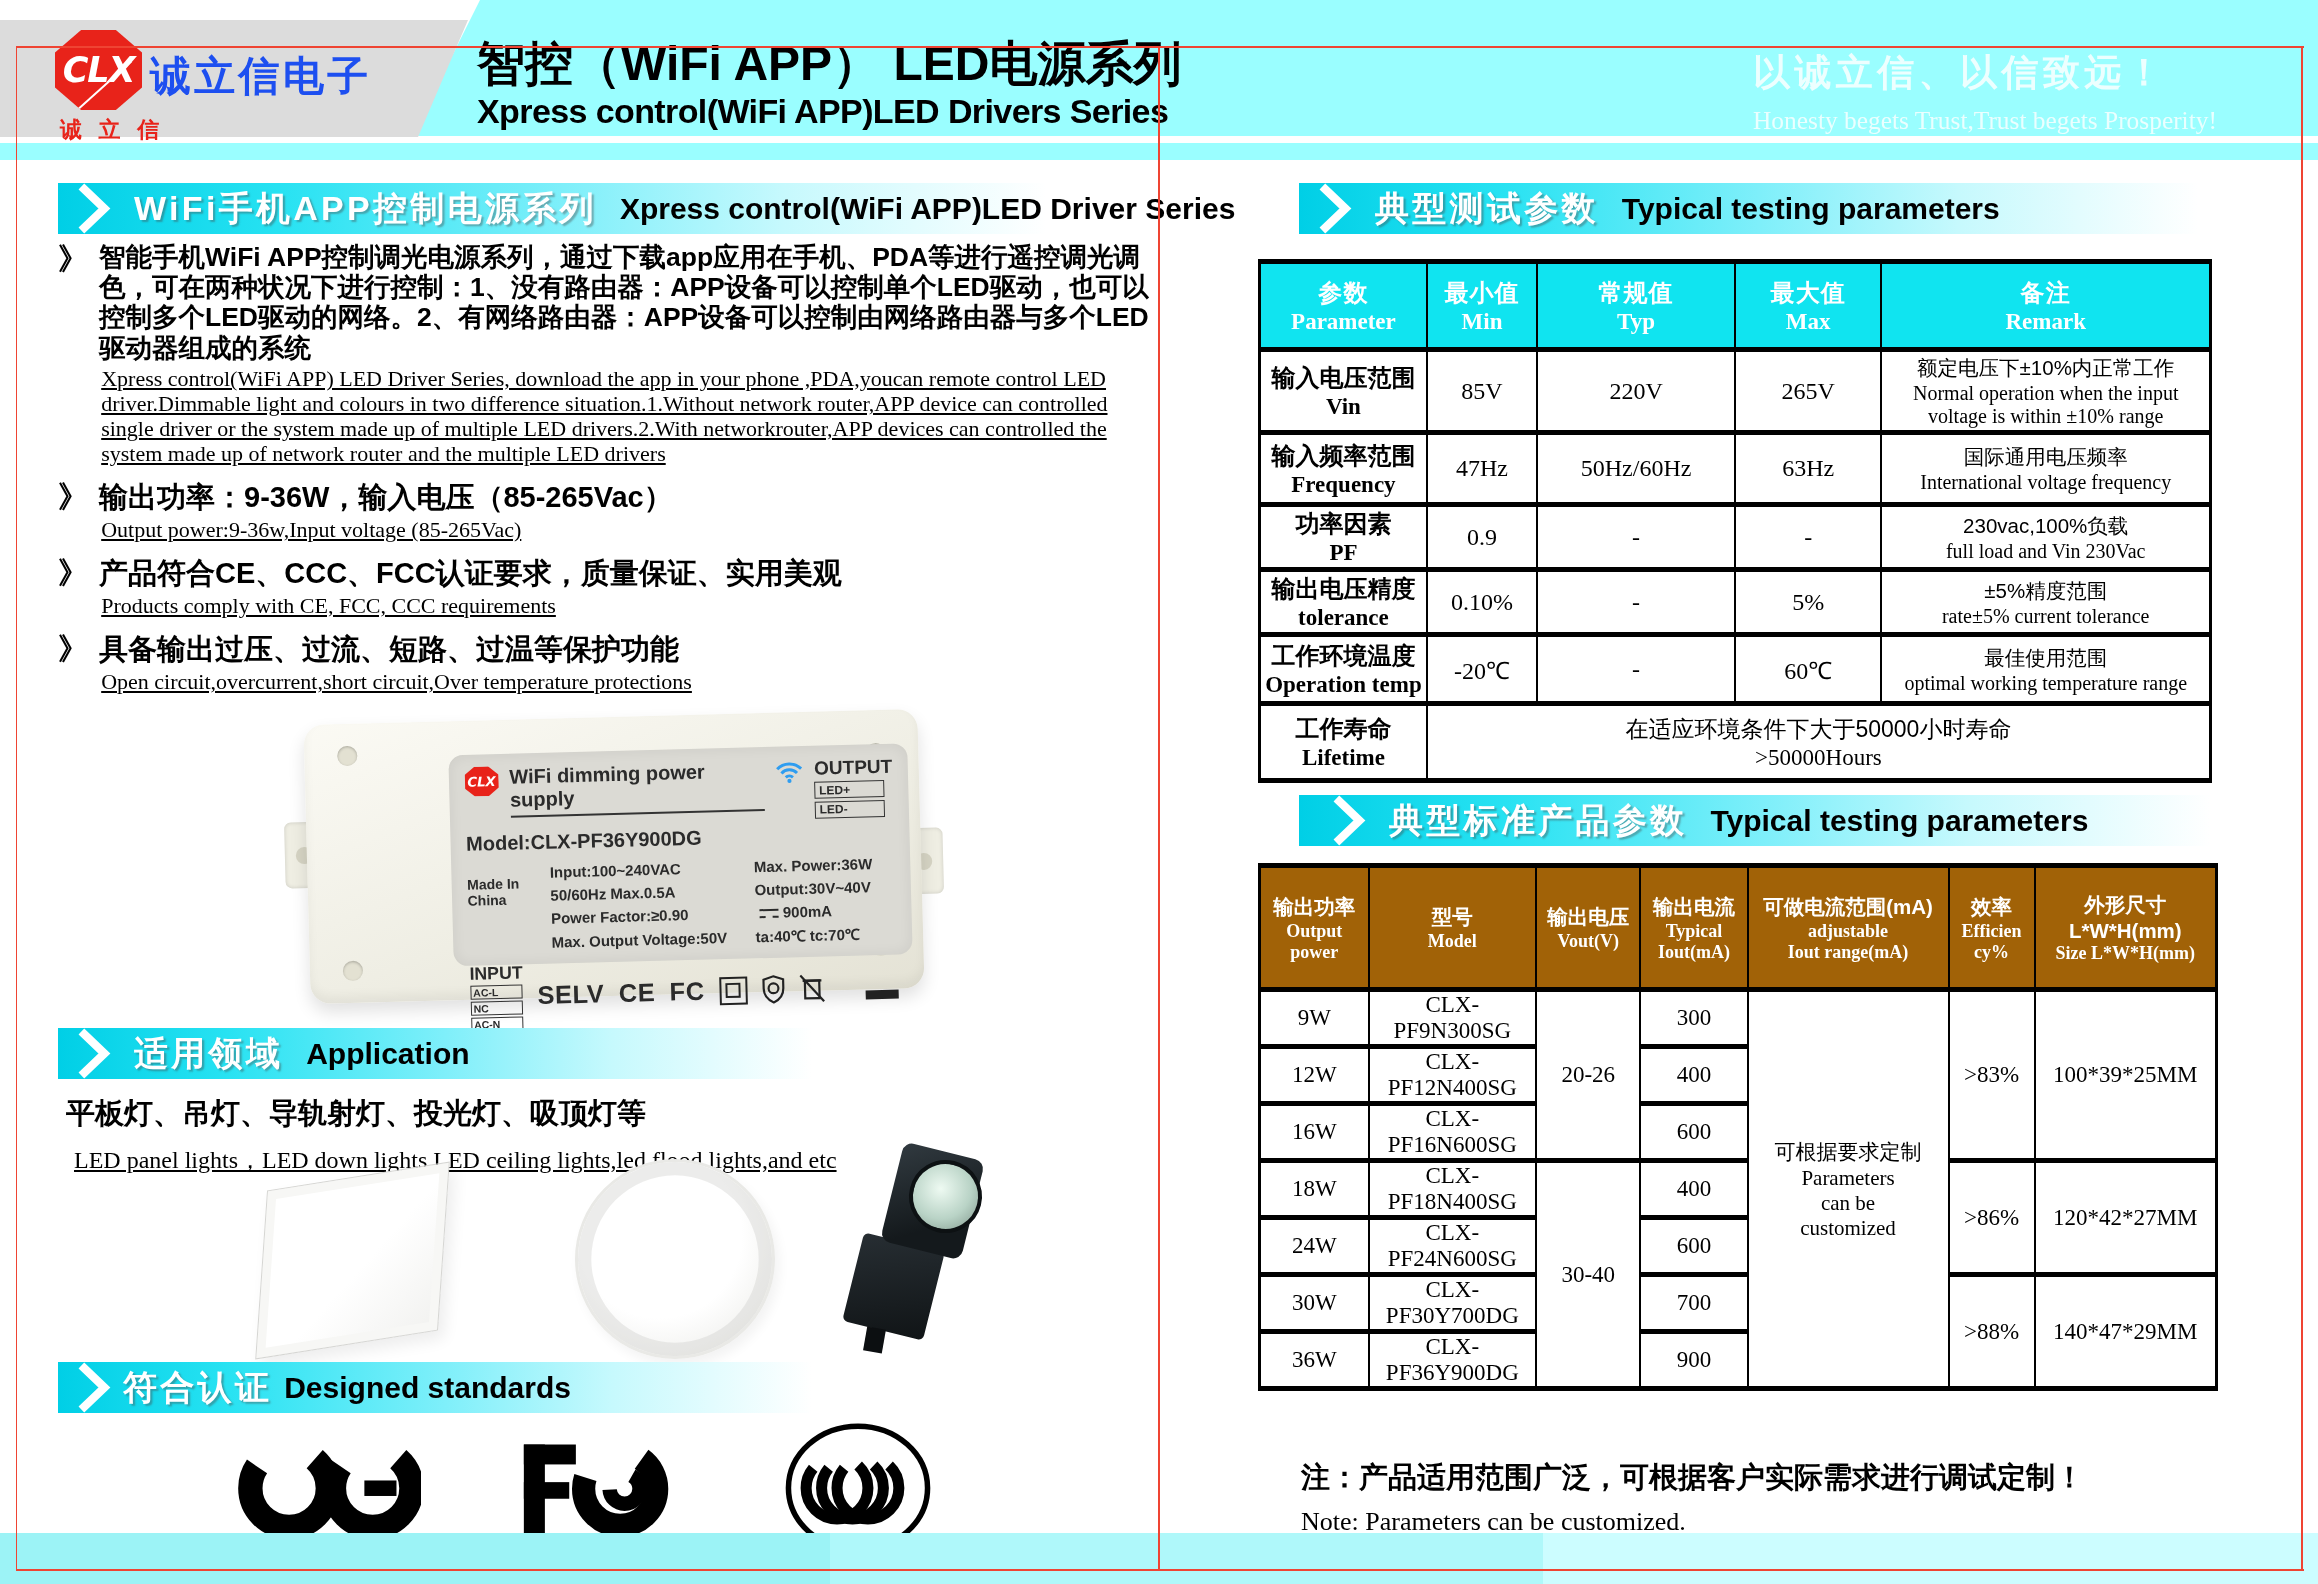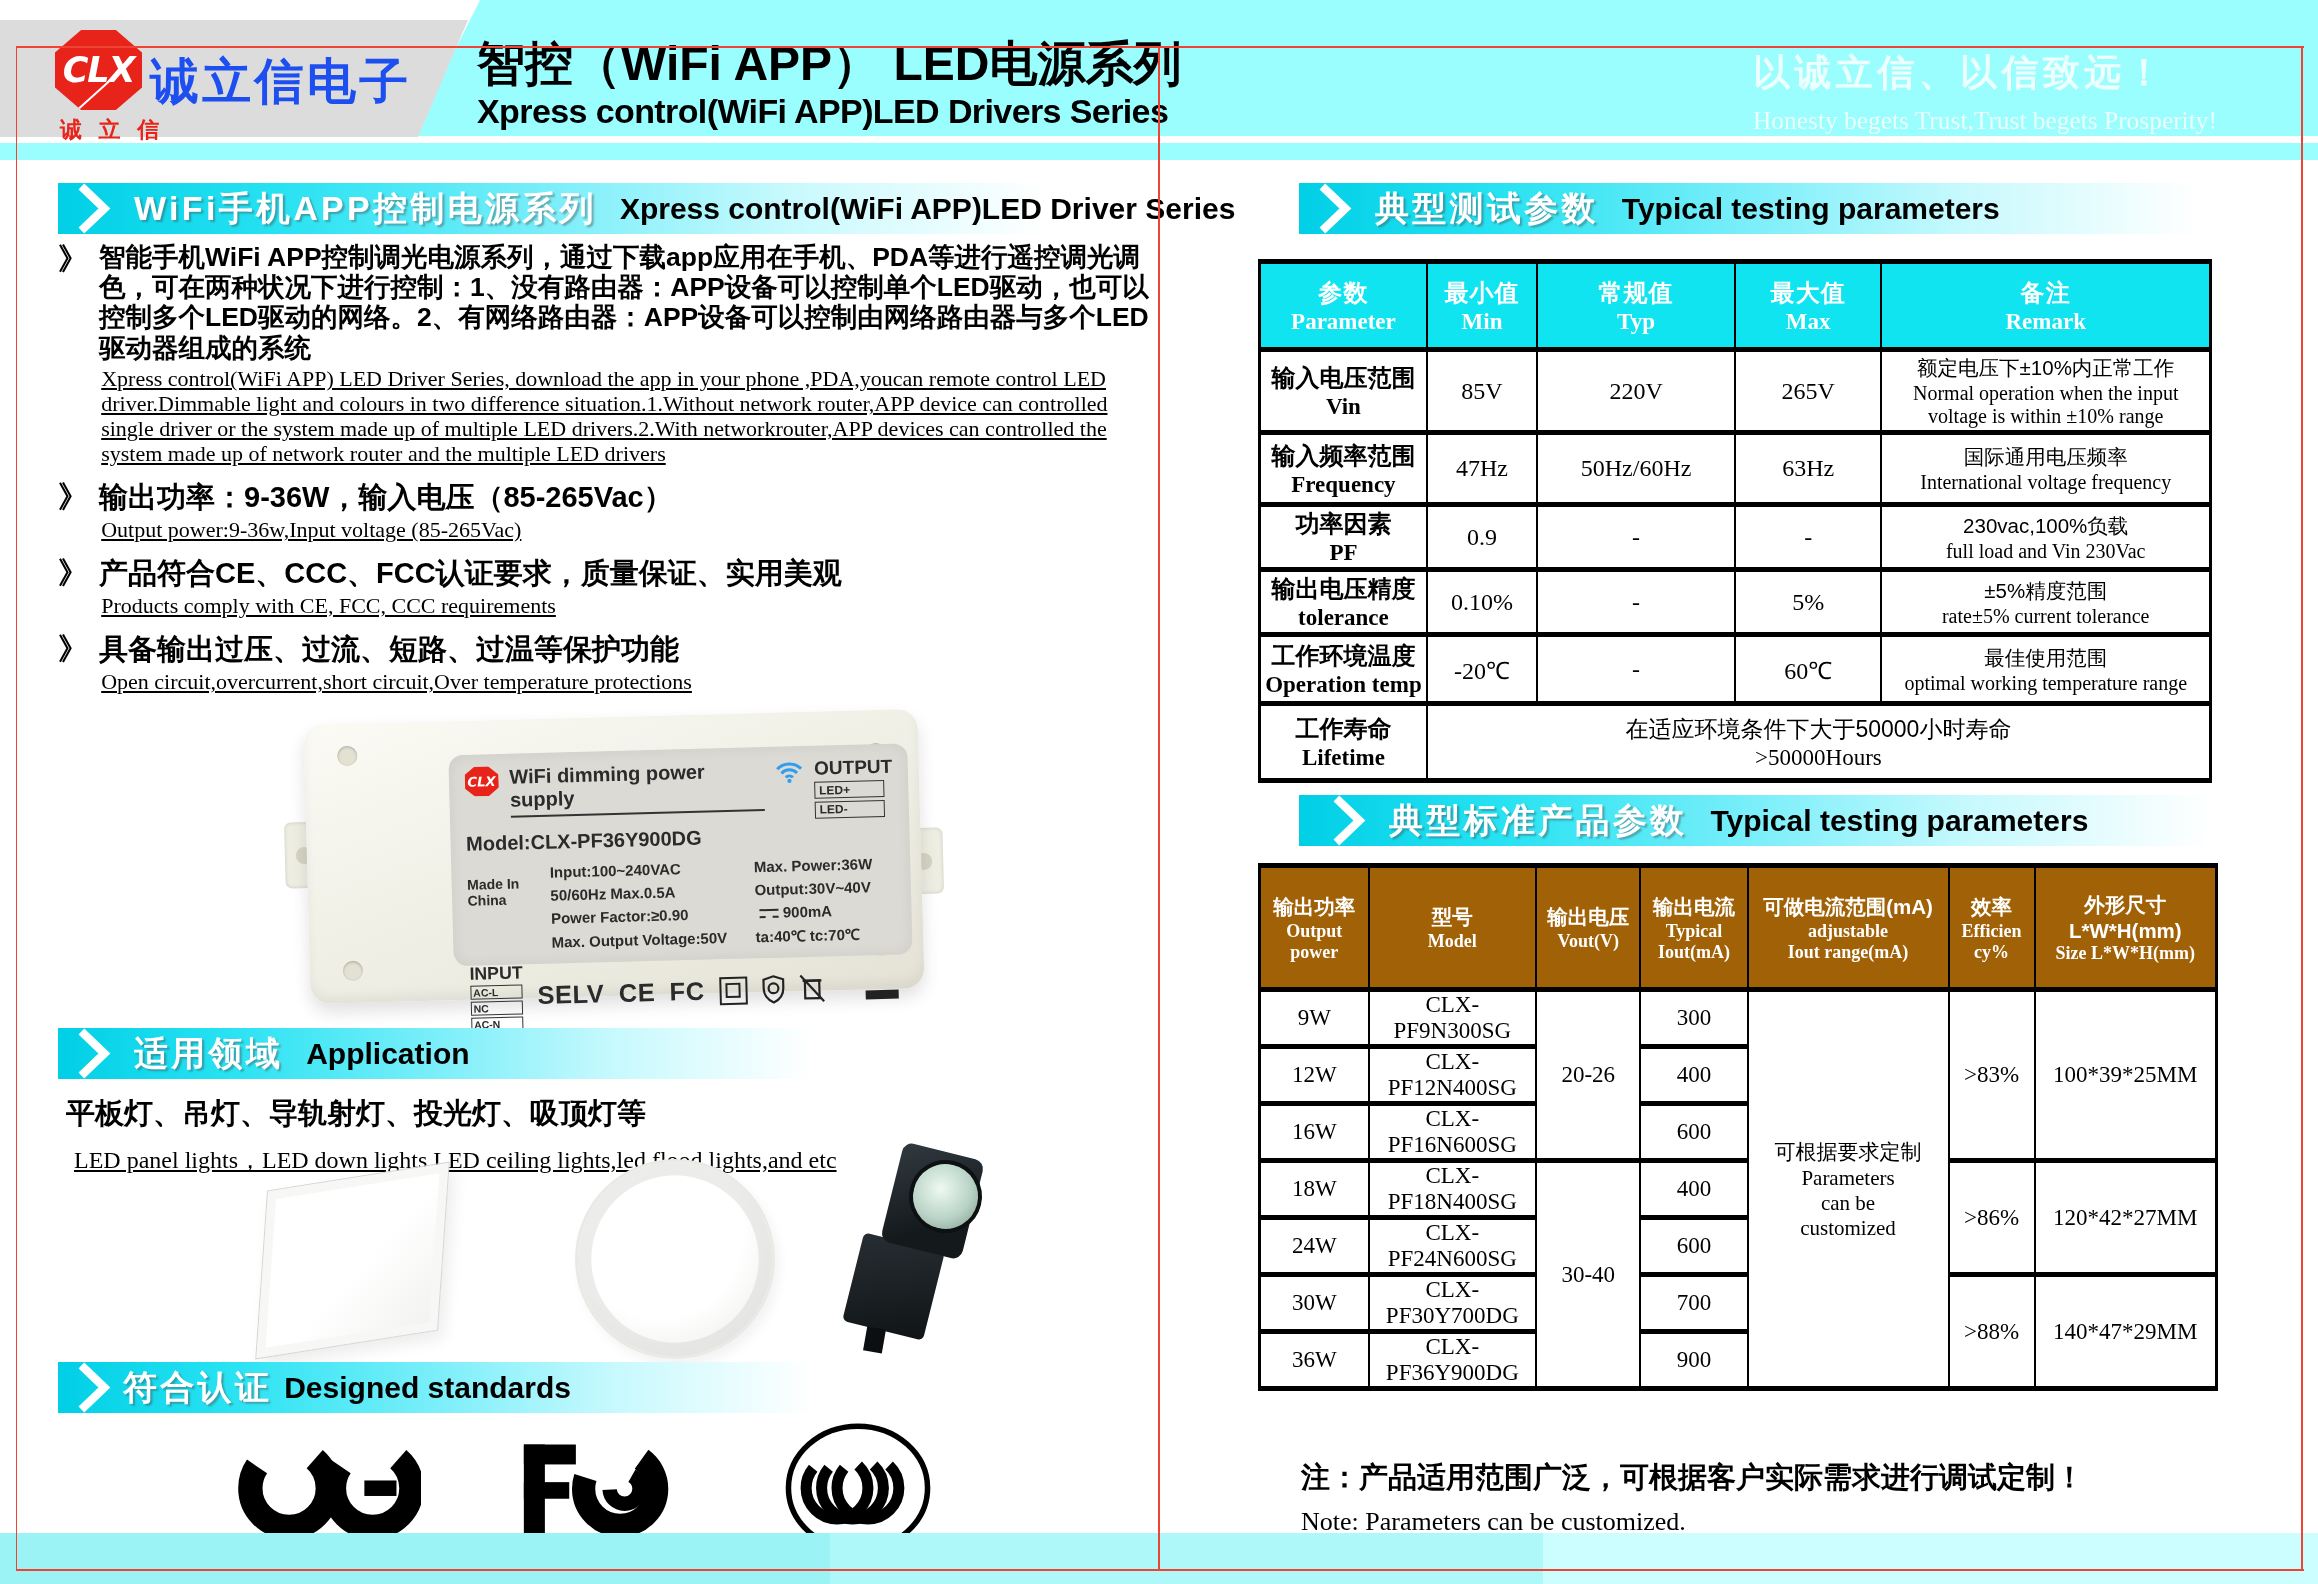--- a/index.html
+++ b/index.html
@@ -13,21 +13,21 @@
   .gray-block{left:0;top:20px;width:468px;height:117px;background:#dcdcdc;
               clip-path:polygon(0 0,468px 0,418px 117px,0 117px);}
   .thin-strip{left:0;top:143px;width:2319px;height:16.6px;background:#9afeff;}
 
   .logo-badge{left:55px;top:30px;width:87px;height:80px;background:#e8231a;
       clip-path:polygon(30% 0,70% 0,100% 28%,100% 72%,70% 100%,30% 100%,0 72%,0 28%);
       display:flex;align-items:center;justify-content:center;}
   .logo-badge span{font:italic 700 35px "DejaVu Sans",sans-serif;color:#fff;letter-spacing:-1.1px;}
   .logo-badge:before{content:"";position:absolute;left:4.4px;top:58px;width:83px;height:1.7px;
       background:#fff;transform:rotate(-42deg);}
-  .brand-cn{left:150px;top:49px;font-weight:700;font-size:49px;color:#1d4ff0;letter-spacing:3.3px;}
+  .brand-cn{left:150px;top:49px;font-weight:700;font-size:41px;color:#1d4ff0;letter-spacing:3.3px;}
   .brand-sub{left:60px;top:115px;font-weight:700;font-size:22px;color:#e8231a;letter-spacing:16.6px;}
 
   .title-cn{left:477px;top:32px;font-weight:700;font-size:48px;color:#000;}
   .title-en{left:477px;top:92px;font-weight:700;font-size:34px;color:#000;letter-spacing:-0.6px;}
   .slogan{left:1753px;top:48px;width:531px;}
   .slogan .s-cn{font-weight:700;font-size:37px;color:rgba(255,255,255,.82);letter-spacing:4.4px;}
   .slogan .s-en{font-family:"Liberation Serif",serif;font-size:25.4px;color:rgba(255,255,255,.80);margin-top:7.7px;}
 
   
   .rl{background:#ef4433;z-index:6;}

